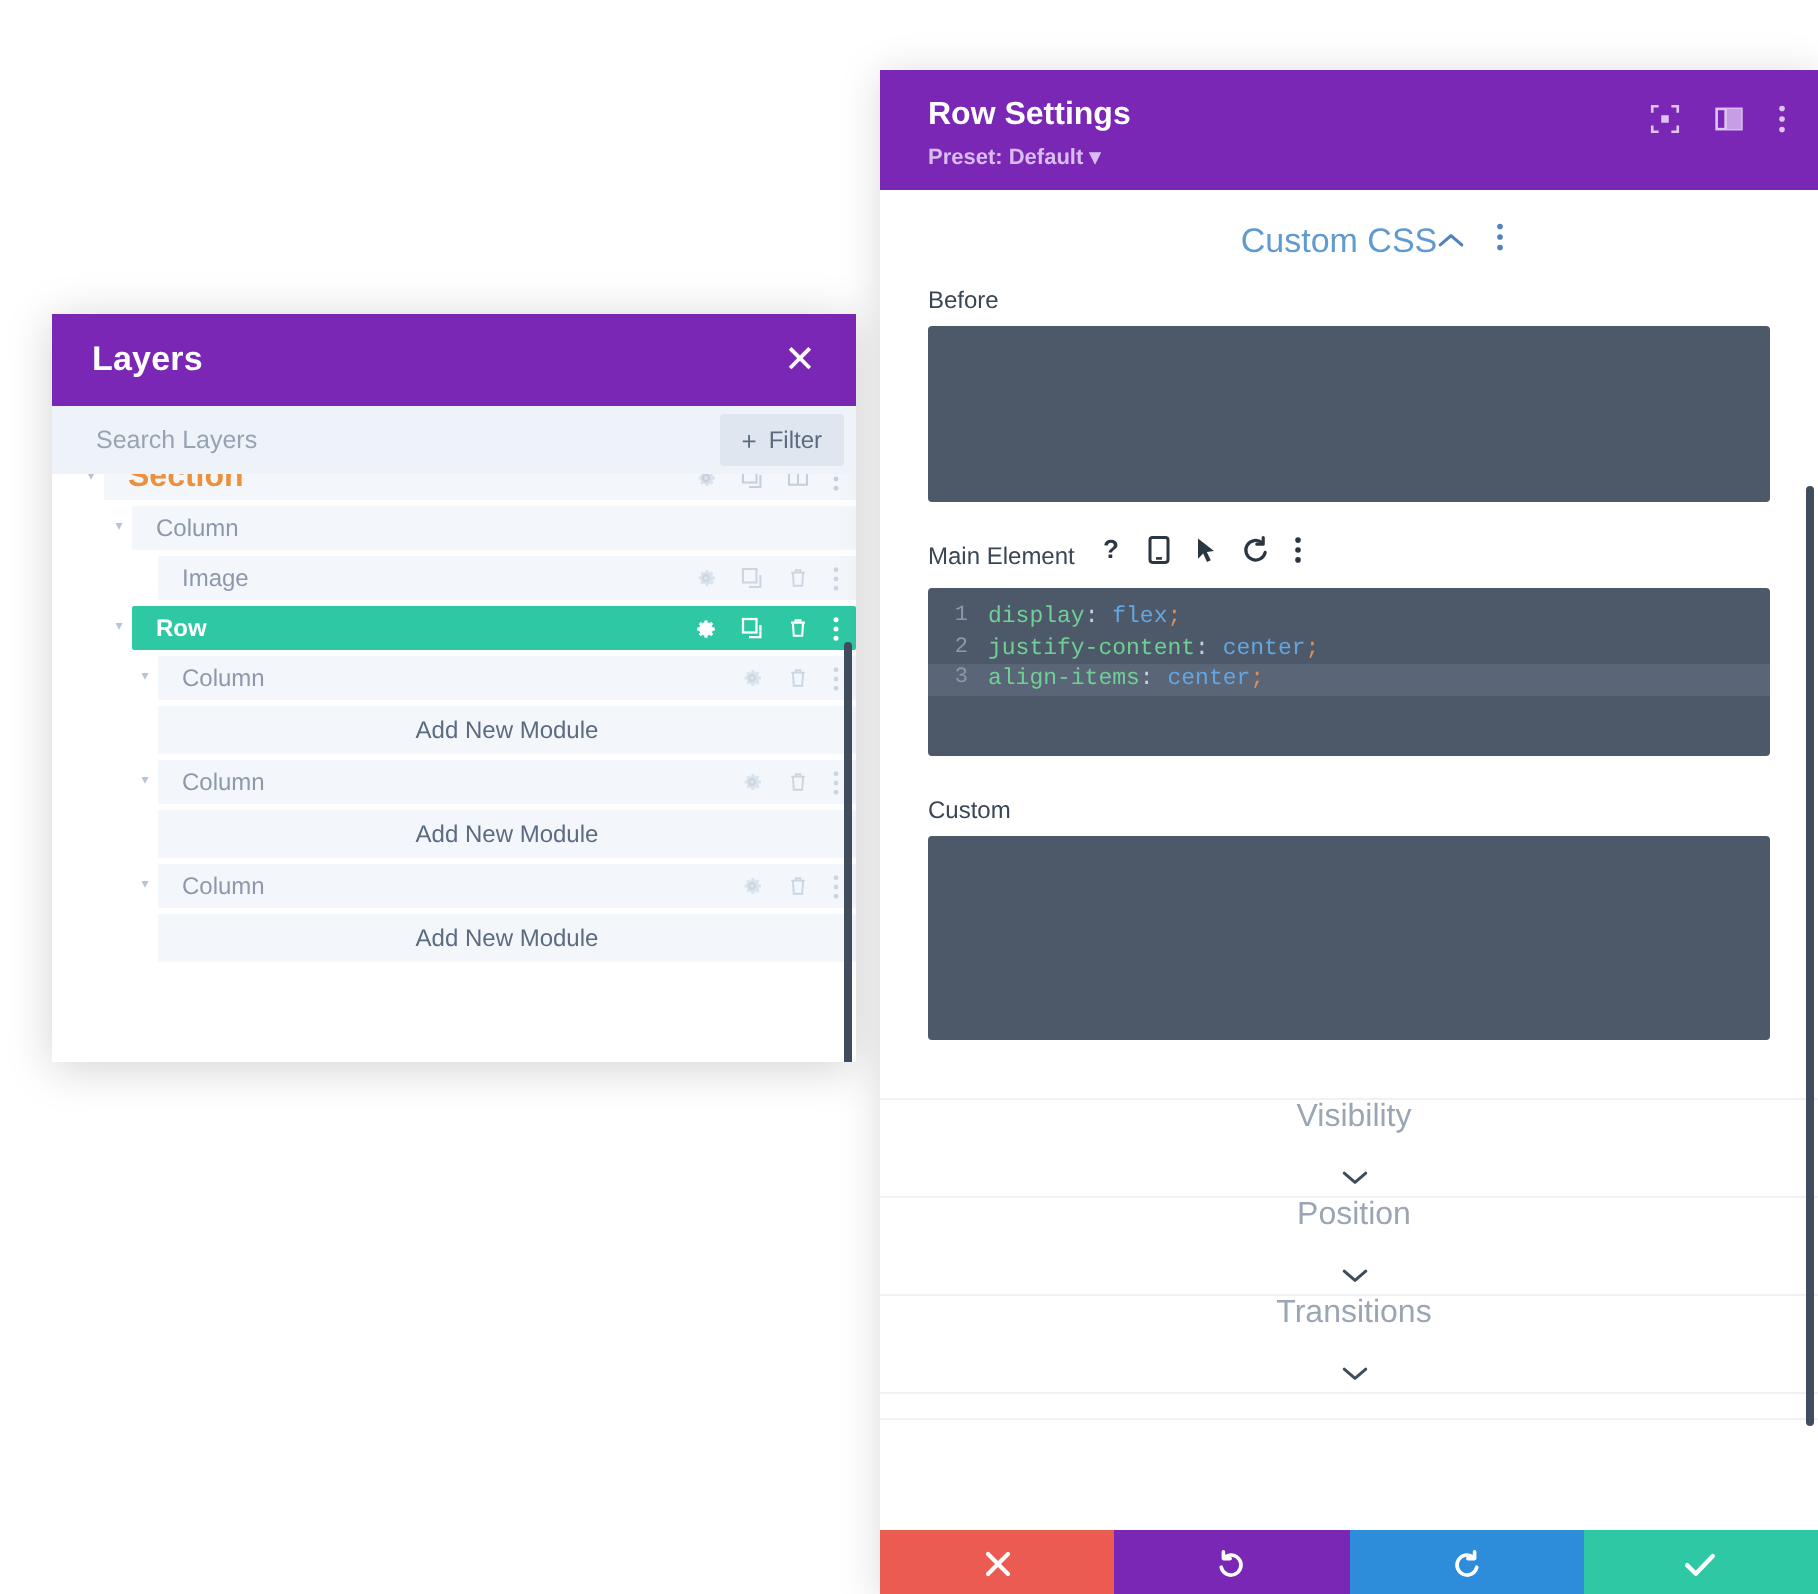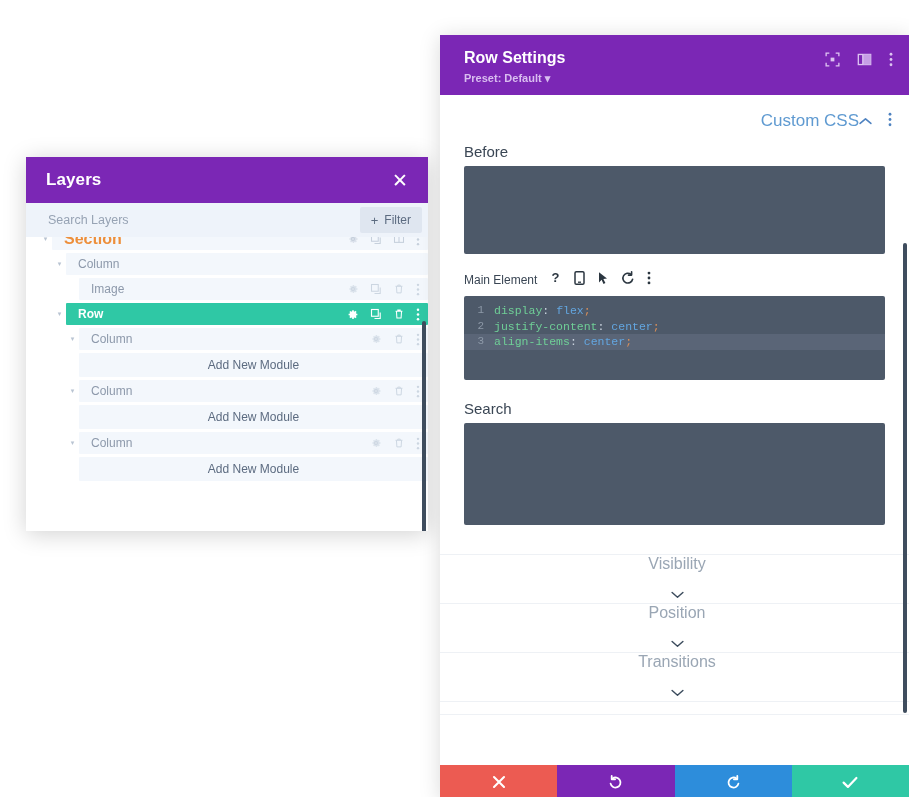--- a/index.html
+++ b/index.html
@@ -176,28 +176,28 @@
   .stab.active { background: #9542d6; }
 
   #settings-body {
     flex: 1;
     overflow: hidden;
     position: relative;
     background: #ffffff;
   }
 
   #customcss-header {
-    display: flex; align-items: center; justify-content: flex-end;
-    padding: 16px 17px 12px 24px;
+    display: flex; align-items: center; justify-content: center;
+    padding: 16px 1px 12px 24px;
   }
   #customcss-title { color: #5f9ad1; font-size: 17px; }
   #customcss-icons { display: flex; align-items: center; gap: 16px; }
 
   .field-label {
-    font-size: 15px; color: #3a4654;
+    font-size: 12px; color: #3a4654;
     padding: 0 24px 6px 24px;
   }
   .ta-box {
     margin: 0 24px 0 24px;
     background: #4d5969;
     height: 88px;
     border-radius: 2px;
   }
   .ta-box.tall { height: 102px; }
 
@@ -548,21 +548,21 @@
       <div class="code-line">
         <span class="ln">2</span>
         <span class="ctext"><span class="cp">justify-content</span><span class="cc">: </span><span class="cv">center</span><span class="cs">;</span></span>
       </div>
       <div class="code-line active">
         <span class="ln">3</span>
         <span class="ctext"><span class="cp">align-items</span><span class="cc">: </span><span class="cv">center</span><span class="cs">;</span></span>
       </div>
     </div>
 
-    <div class="field-label" style="padding-top:20px">Search</div>
+    <div class="field-label" style="padding-top:20px">Custom</div>
     <div class="ta-box tall"></div>
 
     <div class="accordion-row first">
       <span class="accordion-label">Visibility</span>
       <span>
         <svg width="13" height="9" viewBox="0 0 14 9">
             <path d="M1.2 2.4L7 7.4l5.8-5" fill="none" stroke="#3d4d5e" stroke-width="1.6" stroke-linecap="round" stroke-linejoin="round"></path>
           </svg>
       </span>
     </div>

